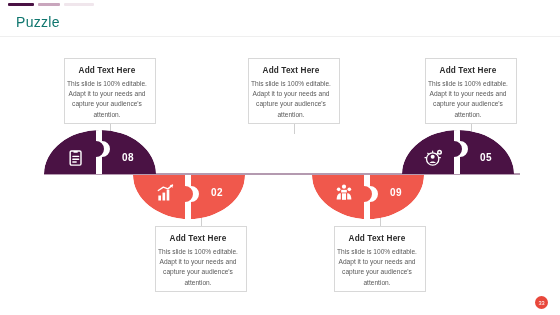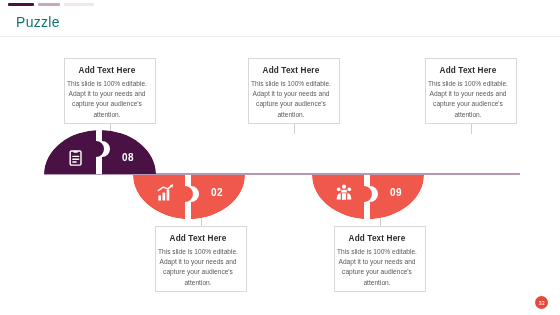--- a/index.html
+++ b/index.html
@@ -274,15 +274,40 @@
         <circle cx="18.4" cy="7.6" r="2.2"></circle>
         <path d="M8.6 8.2 h6.8 v3.2 h-6.8 z"></path>
         <path d="M3.2 19.8 C3.2 14.6 5.4 12.4 8.2 12.4 L8.2 19.8 Z"></path>
         <path d="M20.8 19.8 C20.8 14.6 18.6 12.4 15.8 12.4 L15.8 19.8 Z"></path>
         <path d="M9.6 12.4 h4.8 v7.8 h-4.8 z"></path>
       </svg>
     </span>
     <span class="num">09</span>
   </div>
 
+  <div class="piece up" id="piece-5">
+    <svg width="112" height="44" viewBox="0 0 112 44">
+      <defs>
+        <clipPath id="clipU5">
+            <path d="M0,44 A56,44 0 0 1 112,44 Z"></path>
+          </clipPath>
+      </defs>
+      <g clip-path="url(#clipU5)">
+        <path d="M0,44 A56,44 0 0 1 112,44 Z" fill="#4A1244"></path>
+        <path d="M52,0 L52,11 A8,8 0 1 1 52,27 L52,44 L58,44 L58,27 A8,8 0 1 0 58,11 L58,0 Z" fill="#ffffff"></path>
+      </g>
+    </svg>
+    <span class="ico">
+      <svg viewBox="0 0 24 24" fill="none" stroke="#ffffff" stroke-width="1.6" stroke-linecap="round" stroke-linejoin="round">
+        <circle cx="10.4" cy="13.2" r="7.4"></circle>
+        <circle cx="10.4" cy="10.6" r="2.4" fill="#ffffff" stroke="none"></circle>
+        <path d="M6.6 18 C7.2 15.4 13.6 15.4 14.2 18 Z" fill="#ffffff" stroke="none"></path>
+        <path d="M2.8 11.6 l-1.6 0 M18 11.6 l1.6 0 M10.4 5.4 l0 -1.6
+                 M5.6 7.4 l-1.1 -1.1 M15.2 7.4 l1.1 -1.1" stroke-width="1.4"></path>
+        <circle cx="18.6" cy="5" r="3" fill="#ffffff" stroke="none"></circle>
+        <circle cx="18.6" cy="5" r="1.2" fill="#4A1244" stroke="none"></circle>
+      </svg>
+    </span>
+    <span class="num">05</span>
+  </div>
 </div>
 
 <div id="page-badge">33</div>
 
 </body></html>

